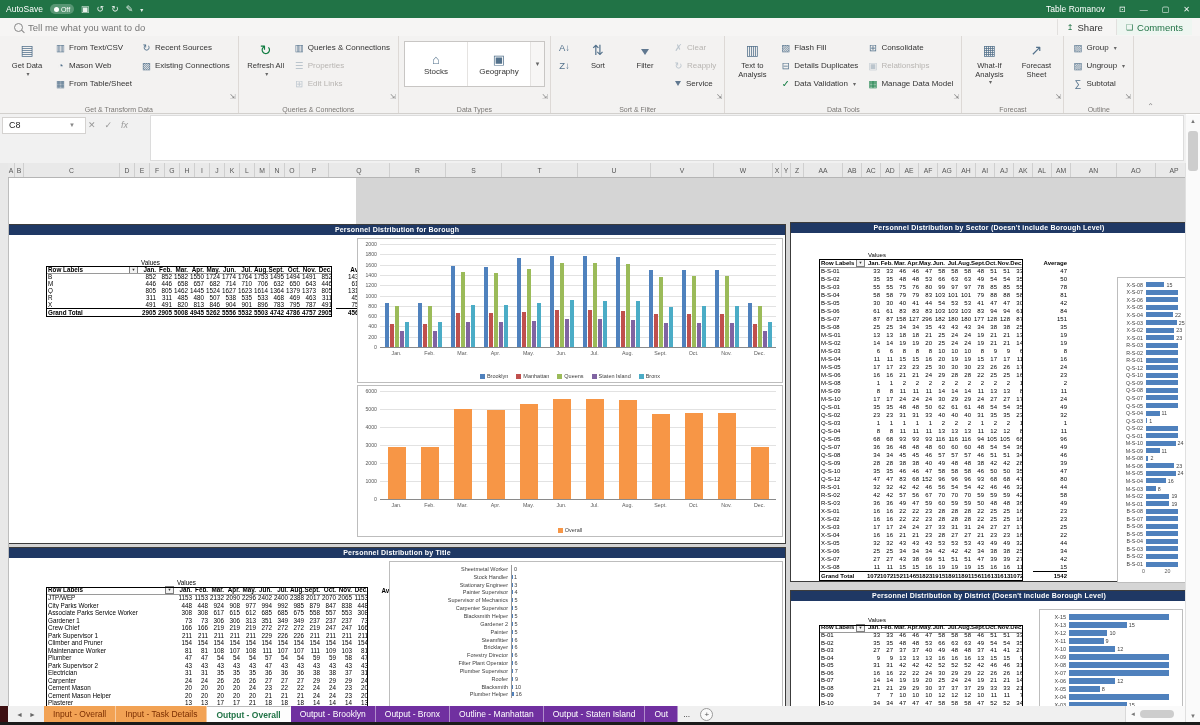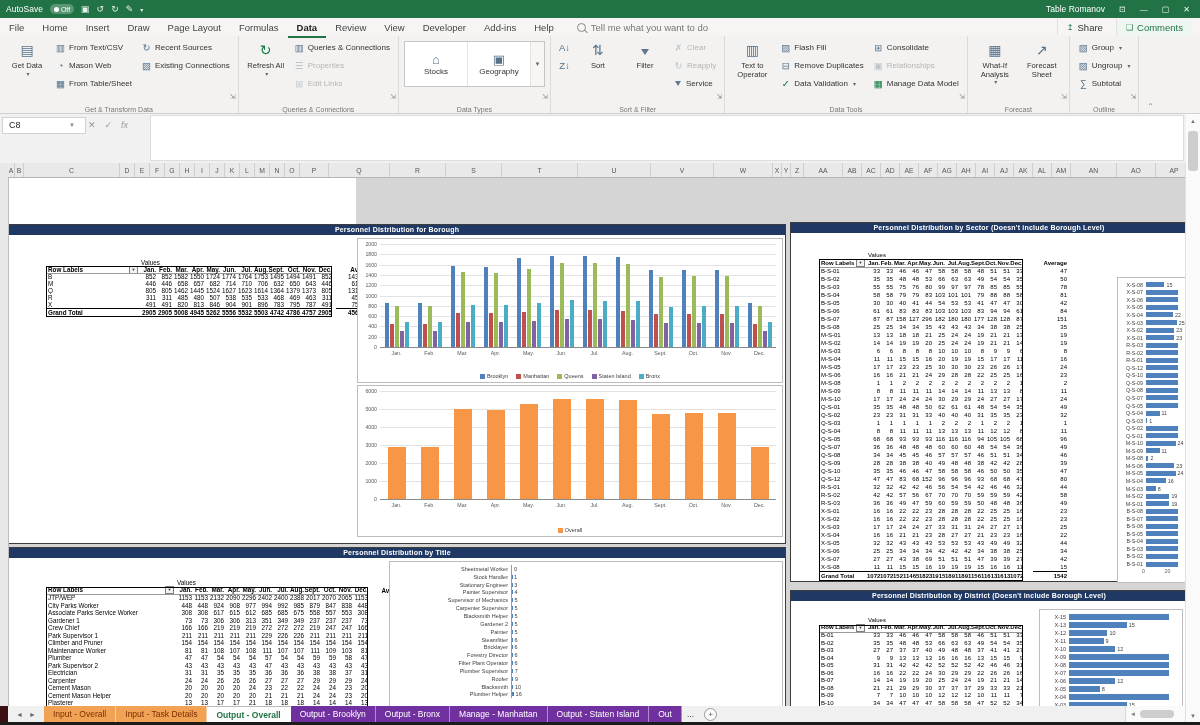--- a/index.html
+++ b/index.html
@@ -164,34 +164,20 @@
   <div class="tb-right">
     <span>Table Romanov</span>
     <span class="winbtn">⊡</span>
     <span class="winbtn">—</span>
     <span class="winbtn">▢</span>
     <span class="winbtn">✕</span>
   </div>
 </div>
 
 <div class="tabrow">
-  <div id="rtabs" style="display:flex;height:100%;">
-      <div class="rtab">File</div>
-      <div class="rtab">Home</div>
-      <div class="rtab">Insert</div>
-      <div class="rtab">Draw</div>
-      <div class="rtab">Page Layout</div>
-      <div class="rtab">Formulas</div>
-      <div class="rtab active">Data</div>
-      <div class="rtab">Review</div>
-      <div class="rtab">View</div>
-      <div class="rtab">Developer</div>
-      <div class="rtab">Add-ins</div>
-      <div class="rtab">Help</div>
-    </div>
   <div class="tellme">
     <span class="mag"></span>
     <span>Tell me what you want to do</span>
   </div>
   <div class="tabrow-right">
     <div class="trbtn">
       <span style="color:#217346;font-size:8px;">↥</span>
       <span>Share</span>
     </div>
     <div class="trbtn comments-btn">
@@ -312,30 +298,30 @@
           </div>
         </div>
       </div>
       <div class="gname">Sort &amp; Filter</div>
       <span class="launcher">⇲</span>
     </div>
     <div class="rgroup">
       <div class="rbody">
         <div class="bigbtn">
           <div class="bicon"><span class="sicon" style="font-size: 14px;">▥</span></div>
-          <span>Text to Operator</span>
+          <span>Text to Analysis</span>
         </div>
         <div class="smallcol">
           <div class="smallbtn">
             <span class="sicon">▨</span>
             <span>Flash Fill</span>
           </div>
           <div class="smallbtn">
             <span class="sicon">⊟</span>
-            <span>Remove Duplicates</span>
+            <span>Details Duplicates</span>
           </div>
           <div class="smallbtn">
             <span class="sicon green">✓</span>
             <span>Data Validation</span>
             <span class="caret">▾</span>
           </div>
         </div>
         <div class="smallcol">
           <div class="smallbtn">
             <span class="sicon">⊞</span>
@@ -2363,21 +2349,21 @@
   <div class="tnav">
     <span>◄</span>
     <span>►</span>
   </div>
   <div id="stabs" style="display:flex;align-items:stretch;">
       <div class="stab input">Input - Overall</div>
       <div class="stab input">Input - Task Details</div>
       <div class="stab active">Output - Overall</div>
       <div class="stab output">Output - Brooklyn</div>
       <div class="stab output">Output - Bronx</div>
-      <div class="stab output">Manage - Manhattan</div>
+      <div class="stab output">Outline - Manhattan</div>
       <div class="stab output">Output - Staten Island</div>
       <div class="stab output trunc">Out</div>
     </div>
   <div class="tmore">...</div>
   <div class="taddwrap">
       <div class="tadd">+</div>
     </div>
   <div class="tspacer"></div>
   <div class="hscroll">
     <span class="arr">◄</span>

